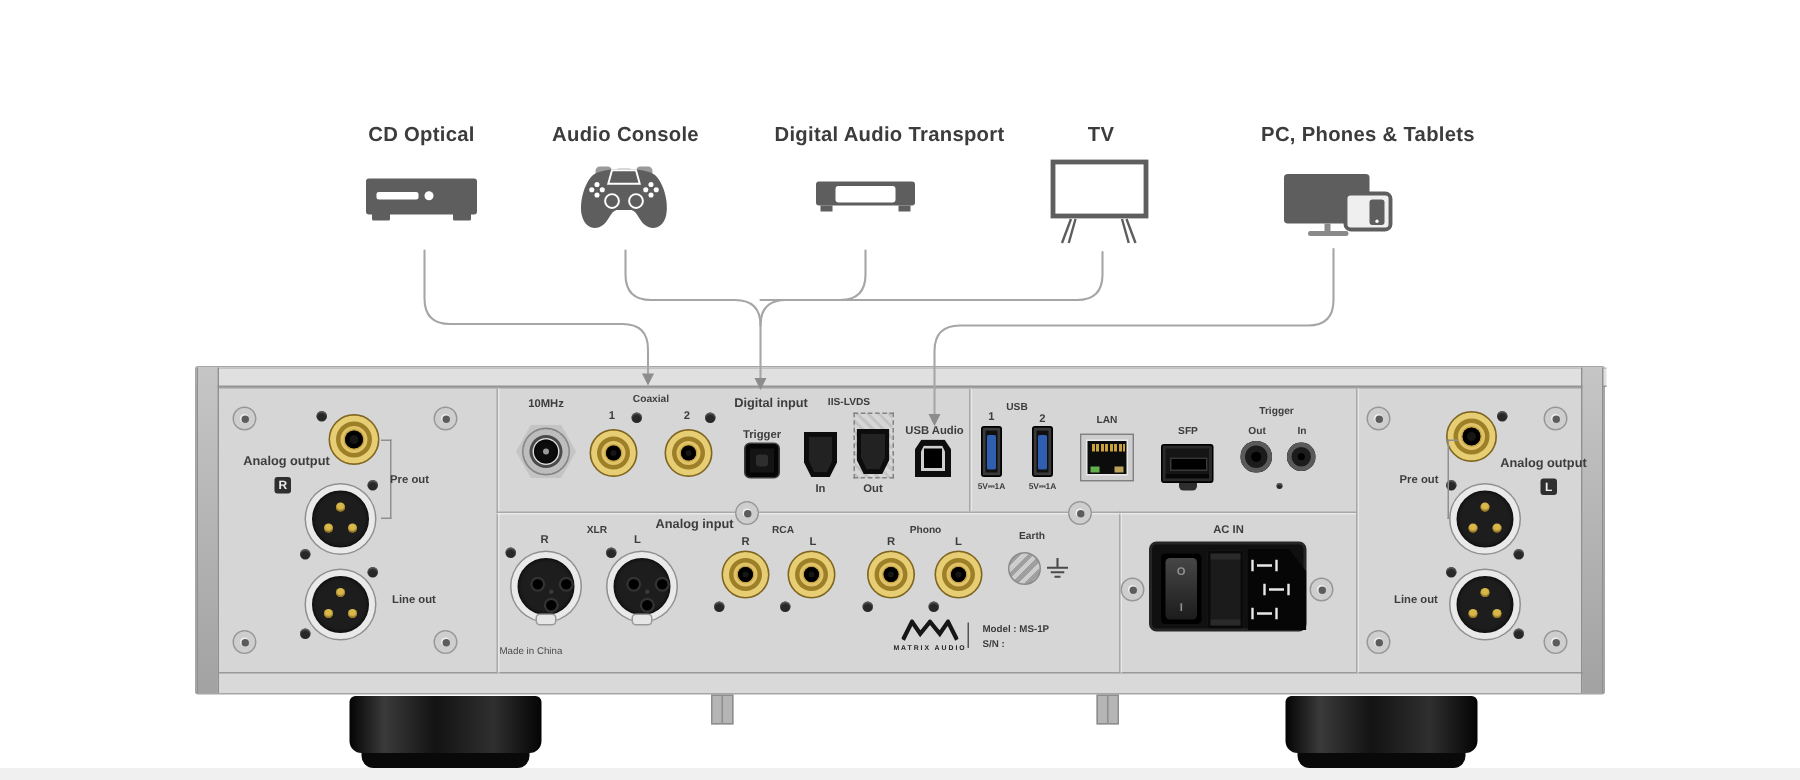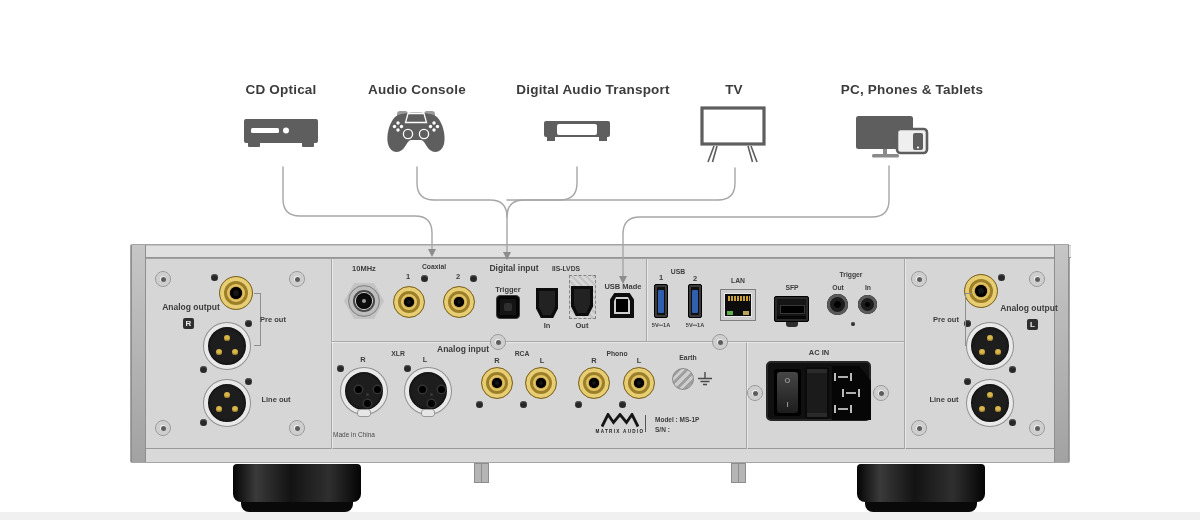--- a/index.html
+++ b/index.html
@@ -211,21 +211,21 @@
   <div class="rca" style="left:312px;top:41px"></div>
   <div class="lbl hdr ctr" style="left:383px;top:19px">Digital input</div>
   <div class="lbl ctr" style="left:377px;top:41px">Trigger</div>
   <div class="tos" style="left:365px;top:50px"></div>
   <div class="lbl ctr sm" style="left:435px;top:21px">IIS-LVDS</div>
   <div class="hdmi" style="left:405px;top:43px"></div>
   <div class="lbl ctr" style="left:416px;top:77px">In</div>
   <div class="dash-box" style="left:438px;top:30px;width:27px;height:44px"></div>
   <div class="hdmi" style="left:440px;top:41px"></div>
   <div class="lbl ctr" style="left:451px;top:77px">Out</div>
-  <div class="lbl ctr" style="left:492px;top:38px">USB Made</div>
+  <div class="lbl ctr" style="left:492px;top:38px">USB Audio</div>
   <div class="usbb" style="left:479px;top:48px"></div>
 
   <div class="lbl ctr" style="left:530px;top:29px">1</div>
   <div class="lbl ctr sm" style="left:547px;top:24px">USB</div>
   <div class="lbl ctr" style="left:564px;top:30px">2</div>
   <div class="usba" style="left:523px;top:39px"></div>
   <div class="usba" style="left:557px;top:39px"></div>
   <div class="lbl ctr pw" style="left:530px;top:78px">5V⎓1A</div>
   <div class="lbl ctr pw" style="left:564px;top:78px">5V⎓1A</div>
   <div class="lbl ctr sm" style="left:607px;top:33px">LAN</div>

